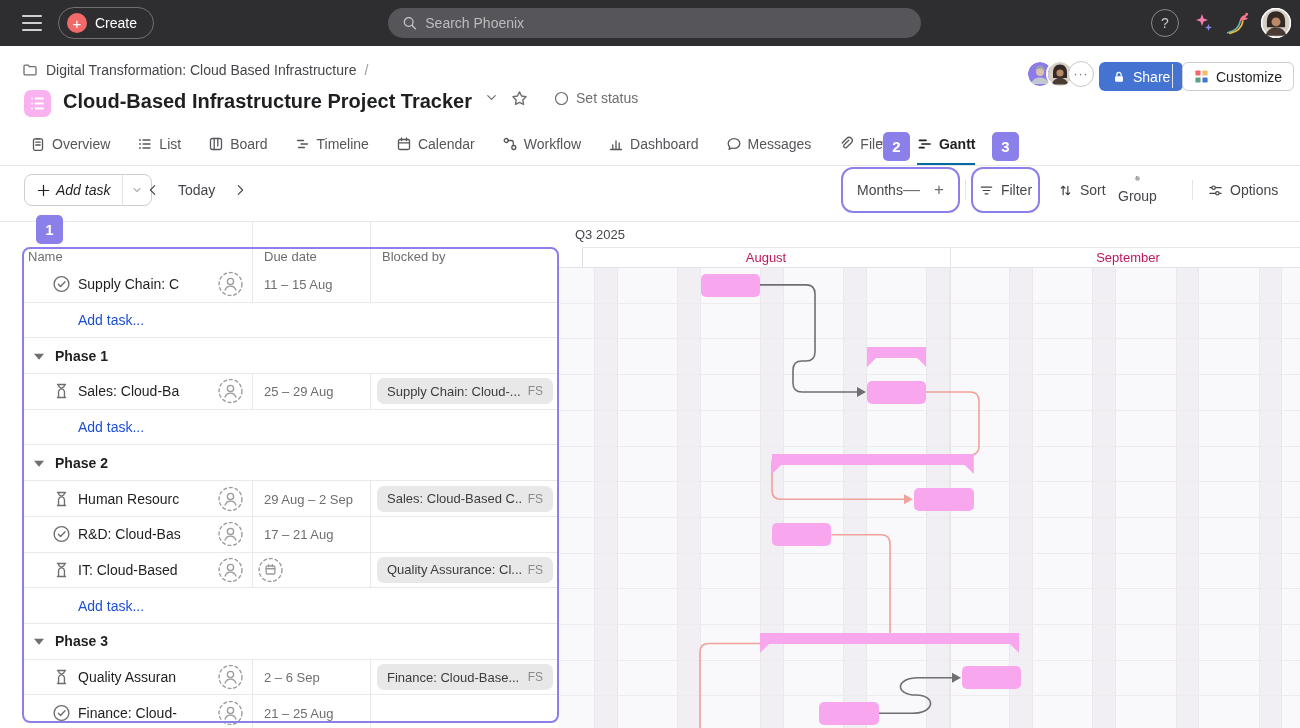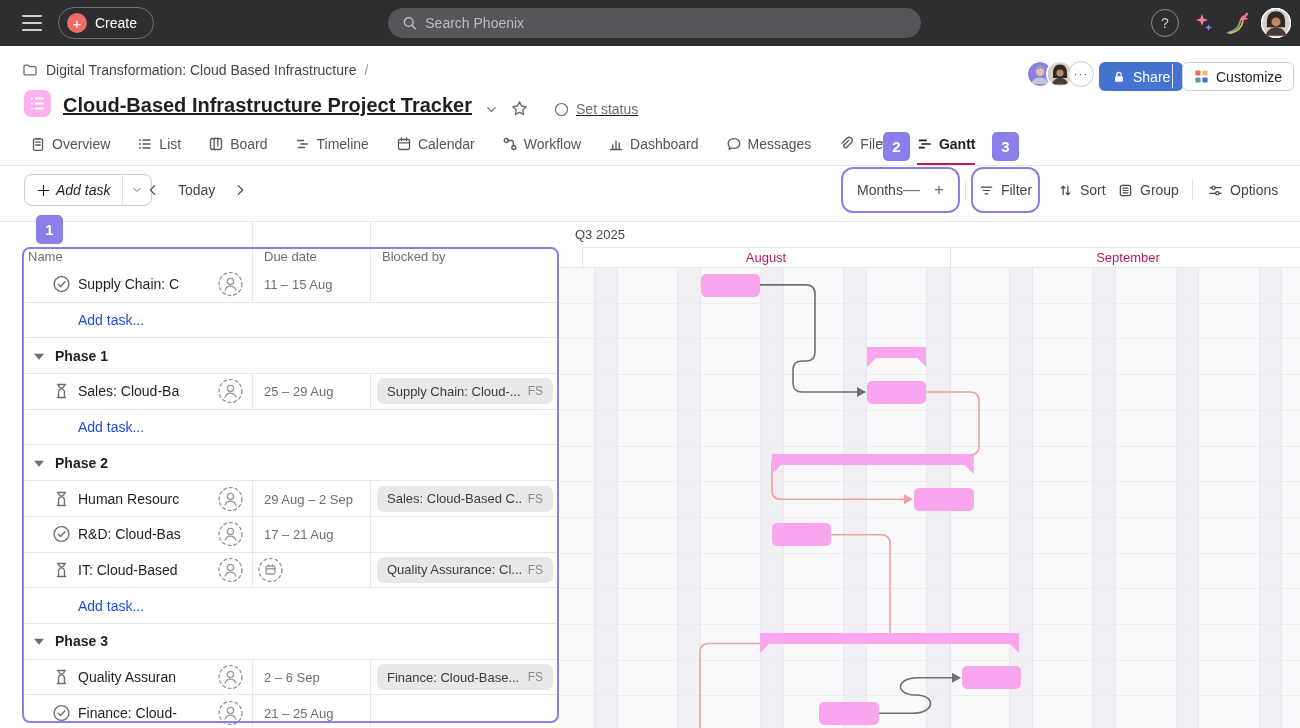--- a/index.html
+++ b/index.html
@@ -15,54 +15,54 @@
   #create-btn { left:58px; top:7px; height:32px; border:1px solid #6f7072; border-radius:16px; display:flex; align-items:center; gap:8px; padding:0 16px 0 8px; color:#fff; font-size:14px; cursor:pointer; }
   #create-plus { width:20px; height:20px; border-radius:50%; background:#f06a6a; color:#fff; display:flex; align-items:center; justify-content:center; font-size:15px; line-height:1; }
   #searchbar { left:388px; top:8px; width:533px; height:30px; background:#56565a; border-radius:15px; display:flex; align-items:center; padding:0 14px; gap:8px; }
   #searchbar input { background:transparent; border:none; outline:none; color:#c9c8ca; font-size:14px; width:100%; font-family:inherit; }
   #searchbar input::placeholder { color:#bdbcbe; }
   .topbar-right { top:9px; width:28px; height:28px; display:flex; align-items:center; justify-content:center; cursor:pointer; }
   #help-btn { left:1151px; border:1px solid #8a8a8c; border-radius:50%; color:#c9c8ca; font-size:14px; }
 
   
   #breadcrumb { left:22px; top:62px; display:flex; align-items:center; gap:8px; font-size:14px; color:#44464a; }
-  #title-row { left:24px; top:90px; display:flex; align-items:flex-end; gap:12px;text-decoration:underline; }
+  #title-row { left:24px; top:90px; display:flex; align-items:flex-start; gap:12px; }
   #proj-icon { width:27px; height:27px; border-radius:7px; background:#f9b1ef; display:flex; align-items:center; justify-content:center; }
   #page-title { font-size:20px; font-weight:700; color:#1e1f21; }
   #set-status { display:flex; align-items:center; gap:7px; color:#6d6e6f; font-size:14px; margin-left:14px; cursor:pointer; }
   #members { left:1026px; top:60px; display:flex; align-items:center; }
   .avatar-sm { width:28px; height:28px; border-radius:50%; border:2px solid #fff; margin-left:-8px; overflow:hidden; }
   #overflow-avatar { width:26px; height:26px; border-radius:50%; border:1px solid #c9c8ca; background:#fff; color:#6d6e6f; display:flex; align-items:center; justify-content:center; font-size:12px; letter-spacing:1px; margin-left:-6px; cursor:pointer; }
   #share-btn { left:1099px; top:62px; height:29px; background:#4573d2; border-radius:6px; color:#fff; font-size:14px; display:flex; align-items:center; gap:7px; padding:0 13px; cursor:pointer; }
   #hdr-divider { left:1172px; top:64px; width:1px; height:24px; background:#e3e2e4; }
   #customize-btn { left:1182px; top:62px; height:29px; background:#fff; border:1px solid #cfcdcf; border-radius:6px; font-size:14px; color:#1e1f21; display:flex; align-items:center; gap:7px; padding:0 11px; cursor:pointer; }
 
   
   #tabs { position:absolute; left:0; top:126px; width:1300px; height:40px; border-bottom:1px solid #e8e7e9; display:flex; align-items:stretch; padding-left:30px; gap:27px; z-index:5; }
   .tab { display:flex; align-items:center; gap:6px; font-size:14px; color:#55565a; cursor:pointer; border-bottom:2px solid transparent; padding-bottom:2px; }
-  .tab.active { color:#1e1f21; font-weight:700; border-bottom:2px solid #be185d; }
+  .tab.active { color:#1e1f21; font-weight:700; border-bottom:2px solid #0369a1; }
   .tab svg { stroke:#55565a; }
   .tab.active svg { stroke:#1e1f21; }
 
   
   #toolbar { position:absolute; left:0; top:166px; width:1300px; height:56px; border-bottom:1px solid #e8e7e9; z-index:5; }
   #addtask-btn { left:24px; top:174px; height:32px; display:flex; align-items:center; background:#fff; border:1px solid #cfcdcf; border-radius:8px; cursor:pointer; }
   #addtask-btn .main { display:flex; align-items:center; gap:6px; padding:0 12px; font-size:14px; color:#1e1f21;font-style:italic; }
   #addtask-btn .split { width:1px; height:30px; background:#e3e2e4; }
   #addtask-btn .dd { padding:0 8px; display:flex; align-items:center; }
   #today-nav { left:146px; top:174px; height:32px; display:flex; align-items:center; gap:18px; color:#44464a; font-size:14px; }
   .nav-arrow { cursor:pointer; display:flex; align-items:center; }
   #months-box { left:841px; top:167px; width:119px; height:46px; border:2px solid #8b80e9; border-radius:12px; background:#fff; display:flex; align-items:center; justify-content:space-between; padding:0 14px; z-index:6; }
   #months-box .lbl { font-size:14px; color:#44464a; }
   #months-box .zctl { display:flex; gap:14px; color:#6d6e6f; font-size:17px; }
   #months-box .zctl span { cursor:pointer; }
   #tb-sep1 { left:965px; top:180px; width:1px; height:20px; background:#e3e2e4; }
   #filter-box { left:971px; top:167px; width:69px; height:46px; border:2px solid #8b80e9; border-radius:12px; background:#fff; display:flex; align-items:center; justify-content:center; gap:7px; font-size:14px; color:#44464a; cursor:pointer; z-index:6; }
   .tb-btn { top:176px; height:28px; display:flex; align-items:center; gap:7px; font-size:14px; color:#44464a; cursor:pointer; }
-  #sort-btn { left:1058px; } #group-btn { left:1118px; }
+  #sort-btn { left:1058px; } #group-btn { left:1118px;flex-direction:column; }
   #tb-sep2 { left:1192px; top:180px; width:1px; height:20px; background:#e3e2e4; }
   #options-btn { left:1208px; }
 
   
   #chart-bg { left:558px; top:267px; width:742px; height:461px; background:#f9f8fa; z-index:1; }
   .weekend { position:absolute; top:0; height:461px; background:#f1eff3; border-left:1px solid #eae8ec; border-right:1px solid #eae8ec; }
   .g-hline { position:absolute; left:2px; height:1px; width:740px; background:#edebee; }
   #month-line { left:950px; top:247px; width:1px; height:481px; background:#e6e4e7; z-index:2; }
   #aug-tick { left:582px; top:247px; width:1px; height:20px; background:#e2e0e3; z-index:2; }
   #q3-label { left:575px; top:227px; font-size:13px; color:#46474b; z-index:3; }

